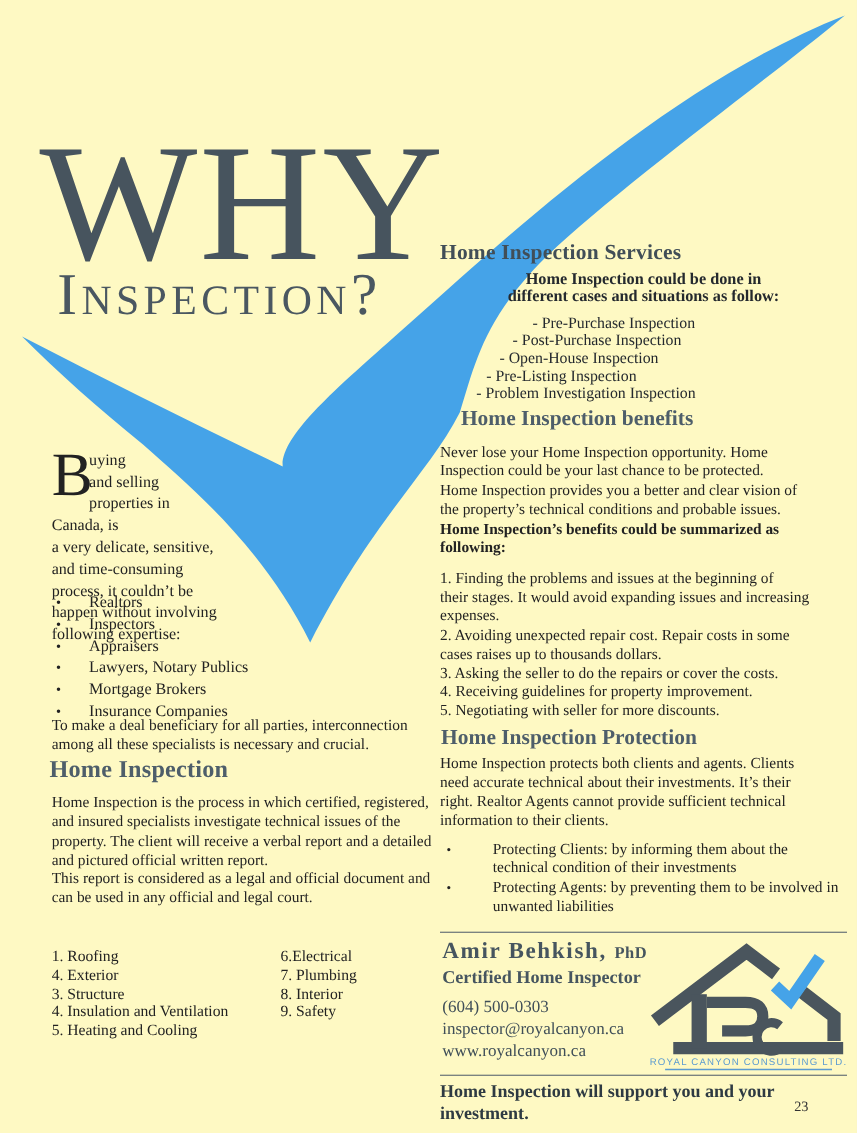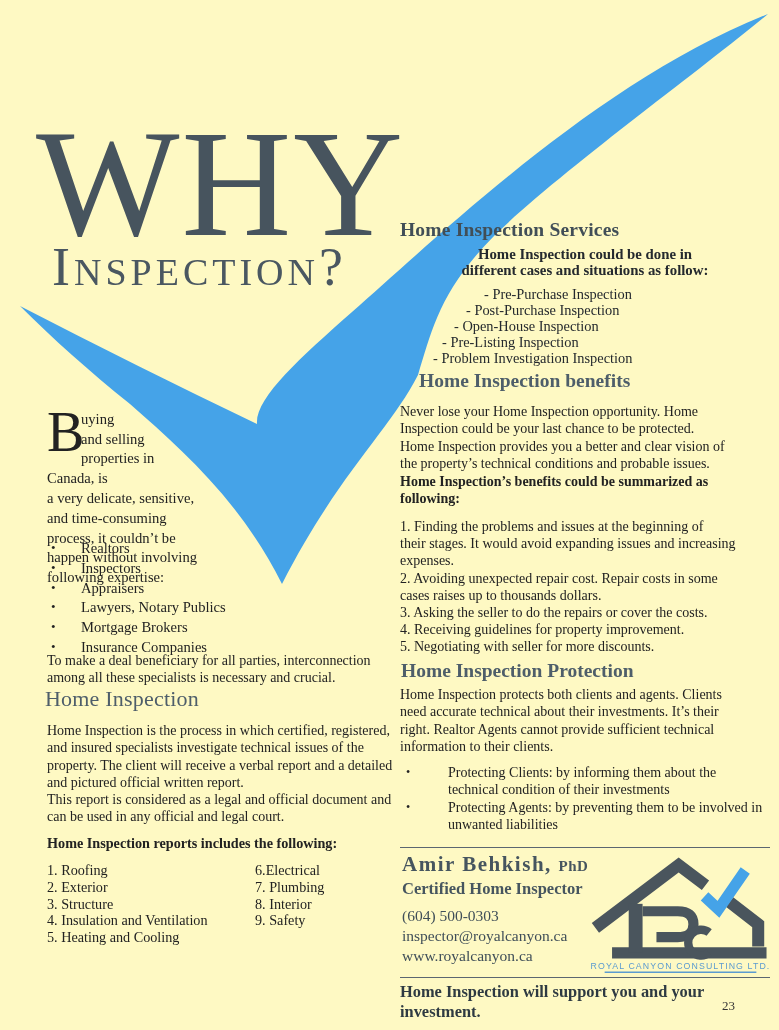--- a/index.html
+++ b/index.html
@@ -27,21 +27,21 @@
   .intro{left:47px;top:390px;width:235px;font-size:14.6px;line-height:19.8px;white-space:pre-line;}
   .dropcap{
     float:left;width:34px;height:40px;margin-top:2px;
     font-size:56px;line-height:40px;color:#222;overflow:visible;
   }
   .experts{left:47px;top:540px;width:300px;font-size:14.6px;line-height:16.2px;}
   .experts .li{display:flex;margin-bottom:3.6px;}
   .experts .bullet{width:30px;text-align:left;padding-left:4px;font-size:13px;}
   .interconnect{left:47px;top:652px;width:380px;font-size:14px;line-height:17.3px;white-space:pre-line;}
   .hi-heading{
-    left:45px;top:686px;font-size:22px;font-weight:normal;color:#4e5e6a;letter-spacing:0.2px;
+    left:45px;top:686px;font-size:22px;font-weight:bold;color:#4e5e6a;letter-spacing:0.2px;
   }
   .hi-body{left:47px;top:722px;width:390px;font-size:14px;line-height:17.3px;white-space:pre-line;}
   .reports-heading{left:47px;top:835px;width:380px;font-size:14.2px;font-weight:bold;}
   .reports-col{font-size:14.2px;line-height:16.8px;}
   .reports-col .li{margin:0;}
   .reports-col1{left:47px;top:862px;width:210px;}
   .reports-col2{left:255px;top:862px;width:140px;}
 
   
   .svc-heading{
@@ -152,25 +152,24 @@
   <div class="abs interconnect">To make a deal beneficiary for all parties, interconnection
 among all these specialists is necessary and crucial.</div>
 
   <div class="abs hi-heading">Home Inspection</div>
   <div class="abs hi-body">Home Inspection is the process in which certified, registered,
 and insured specialists investigate technical issues of the
 property. The client will receive a verbal report and a detailed
 and pictured official written report.
 This report is considered as a legal and official document and
 can be used in any official and legal court.</div>
-  <div class="abs reports-heading">Home Inspection reports includes the following:</div>
 
   <div class="abs reports-col reports-col1">
     <div class="li">1. Roofing</div>
-    <div class="li">2. Exterior</div>
+    <div class="li">4. Exterior</div>
     <div class="li">3. Structure</div>
     <div class="li">4. Insulation and Ventilation</div>
     <div class="li">5. Heating and Cooling</div>
   </div>
   <div class="abs reports-col reports-col2">
     <div class="li">6.Electrical</div>
     <div class="li">7. Plumbing</div>
     <div class="li">8. Interior</div>
     <div class="li">9. Safety</div>
   </div>

